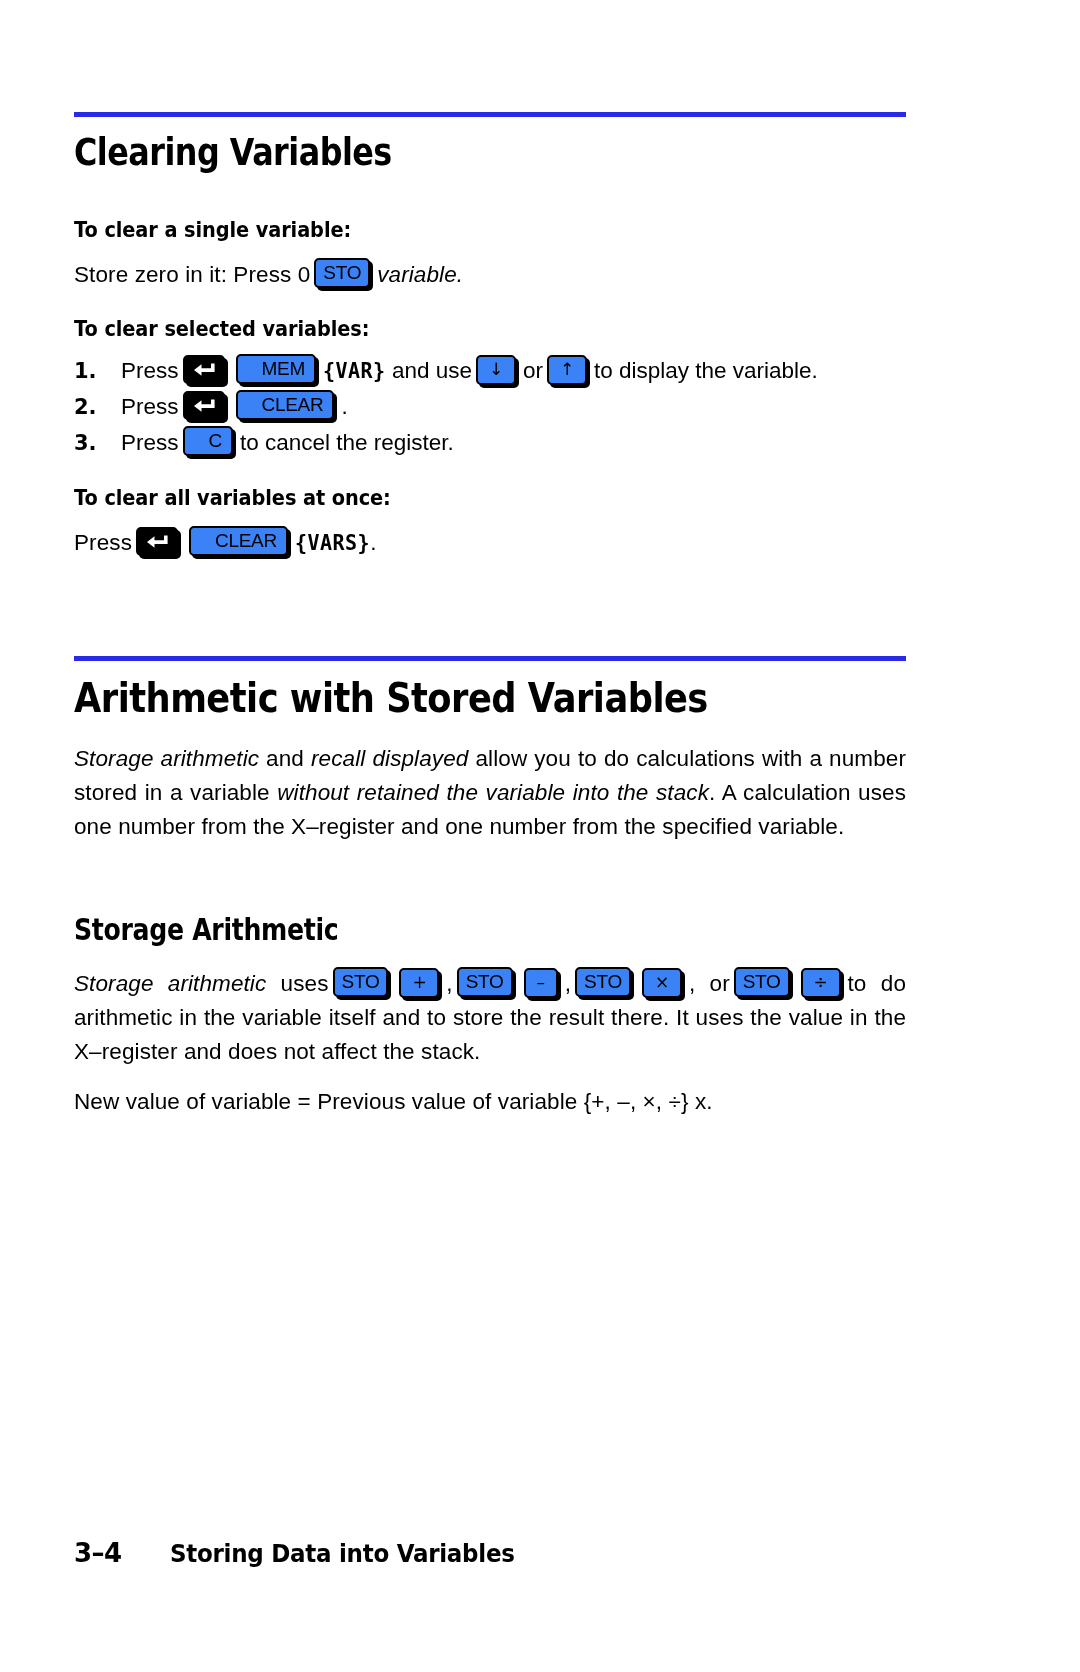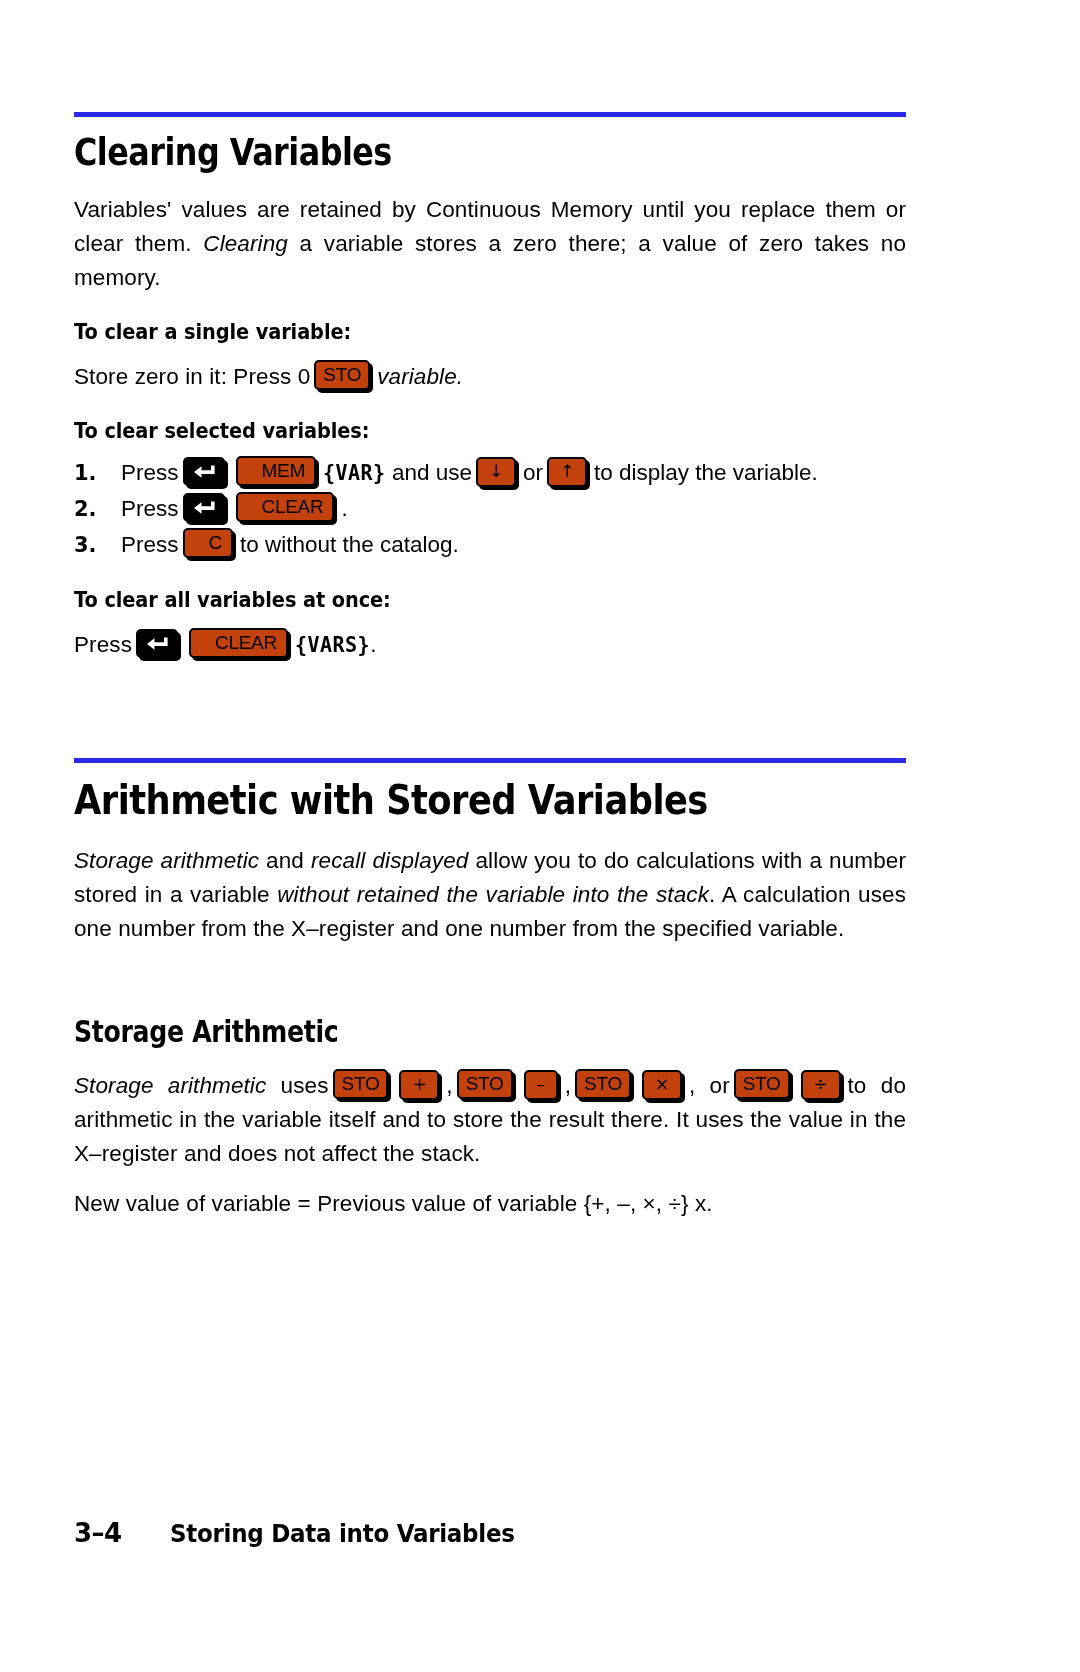--- a/index.html
+++ b/index.html
@@ -93,21 +93,21 @@
     width: 47px;
     flex: 0 0 47px;
   }
   ol.steps li .txt { flex: 1; }
 
   
   .key {
     display: inline-block;
     border: 2.2px solid #000;
     border-radius: 5px;
-    background: #c2410c;
+    background: #3b82f6;
     box-shadow: 3px 3px 0 0 #000;
     padding: 0px 7px 1px 7px;
     margin: 0 7px 0 4px;
     font-family: "Liberation Sans", sans-serif;
     font-size: 19px;
     line-height: 25px;
     font-weight: 400;
     letter-spacing: -0.3px;
     vertical-align: 1px;
     white-space: nowrap;
@@ -144,21 +144,21 @@
   .sp-12 { height: 12px; }
   .sp-16 { height: 16px; }
   .sp-20 { height: 20px; }
   .sp-24 { height: 24px; }
   .sp-30 { height: 30px; }
 
   
   .footer {
     position: absolute;
     left: 0;
-    bottom: 124px;
+    bottom: 104px;
     display: flex;
     align-items: baseline;
     font-family: "DejaVu Sans", sans-serif;
     font-weight: 700;
   }
   .footer .pno {
     font-size: 26px;
     width: 96px;
     flex: 0 0 96px;
     letter-spacing: -0.5px;
@@ -175,21 +175,20 @@
 
 <div class="page">
 
   <div style="height:112px"></div>
   <div class="rule"></div>
 
   <h1 class="chapter">Clearing Variables</h1>
 
   <div class="sp-20"></div>
 
-  <p class="body"><span>Variables' values are retained by Continuous Memory until you replace them or clear them. </span><i>Clearing</i><span> a variable stores a zero there; a value of zero takes no memory.</span></p>
 
   <div class="sp-24"></div>
 
   <h3 class="run">To clear a single variable:</h3>
 
   <div class="sp-16"></div>
 
   <p class="body nojust"><span>Store zero in it: Press 0</span><span class="key">STO</span><i>variable.</i></p>
 
   <div class="sp-24"></div>
@@ -210,21 +209,21 @@
 
     <li>
       <span class="num">2.</span>
       <span class="txt"><span>Press</span><span class="key shift"><svg viewBox="0 0 38 25">
               <path d="M26 6.5 L26 11.2 L16.5 11.2 L16.5 7.2 L9 13.0 L16.5 18.8 L16.5 14.9 L29.6 14.9 L29.6 6.5 Z" fill="#ffffff"></path>
             </svg></span><span class="key narrow">CLEAR</span><span>.</span></span>
     </li>
 
     <li>
       <span class="num">3.</span>
-      <span class="txt"><span>Press</span><span class="key narrow">C</span><span>to without the catalog.</span></span>
+      <span class="txt"><span>Press</span><span class="key narrow">C</span><span>to cancel the register.</span></span>
     </li>
 
   </ol>
 
   <div class="sp-24"></div>
 
   <h3 class="run">To clear all variables at once:</h3>
 
   <div class="sp-16"></div>
 

